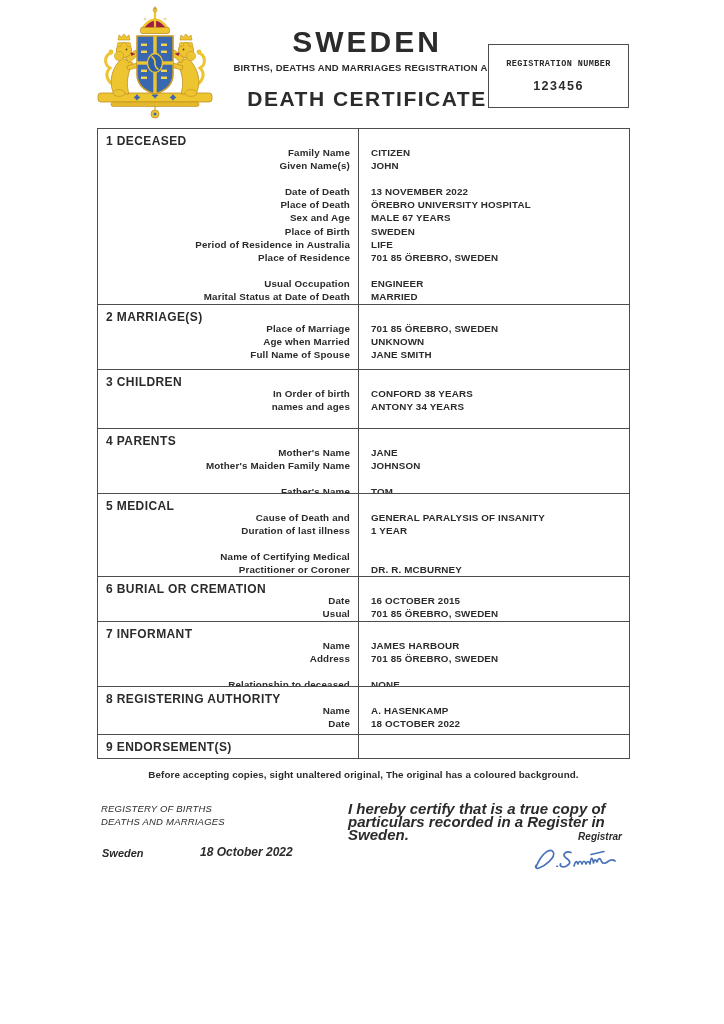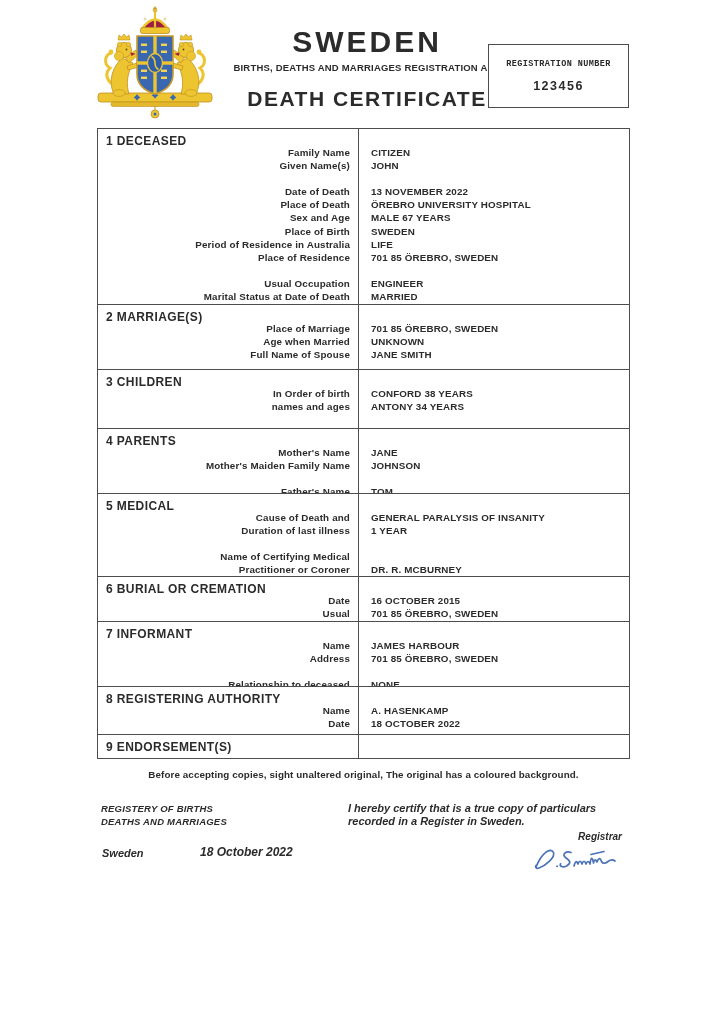--- a/index.html
+++ b/index.html
@@ -36,23 +36,23 @@
   .lab,.val{font-size:9.8px;font-weight:bold;line-height:13.1px;height:13.1px;
     white-space:nowrap;letter-spacing:0.15px;}
   .sec-0{height:175px}.sec-1{height:65px}.sec-2{height:59px}.sec-3{height:65px}
   .sec-4{height:83px}.sec-5{height:45px}.sec-6{height:65px}.sec-7{height:48px}
   .sec-8{height:24px}
 
   
   .notice{position:absolute;left:97px;top:769px;width:533px;text-align:center;
     font-size:9.8px;font-weight:bold;letter-spacing:0.1px;}
   .registry{position:absolute;left:101px;top:802px;font-style:italic;
-    font-size:9.5px;font-weight:bold;line-height:13px;letter-spacing:0.2px;}
+    font-size:9.5px;font-weight:normal;line-height:13px;letter-spacing:0.2px;}
   .certify{position:absolute;left:348px;top:802px;width:280px;font-style:italic;
-    font-size:11px;font-weight:bold;line-height:13px;}
+    font-size:15px;font-weight:bold;line-height:13px;}
   .registrar{position:absolute;left:348px;top:831px;width:274px;text-align:right;
     font-style:italic;font-size:10px;font-weight:bold;}
   .f-country{position:absolute;left:102px;top:847px;font-style:italic;
     font-size:11px;font-weight:bold;}
   .f-date{position:absolute;left:200px;top:845px;font-style:italic;
     font-size:12px;font-weight:bold;}
   .signature{position:absolute;left:528px;top:842px;width:104px;height:34px;}
 </style>
 </head>
 <body>

